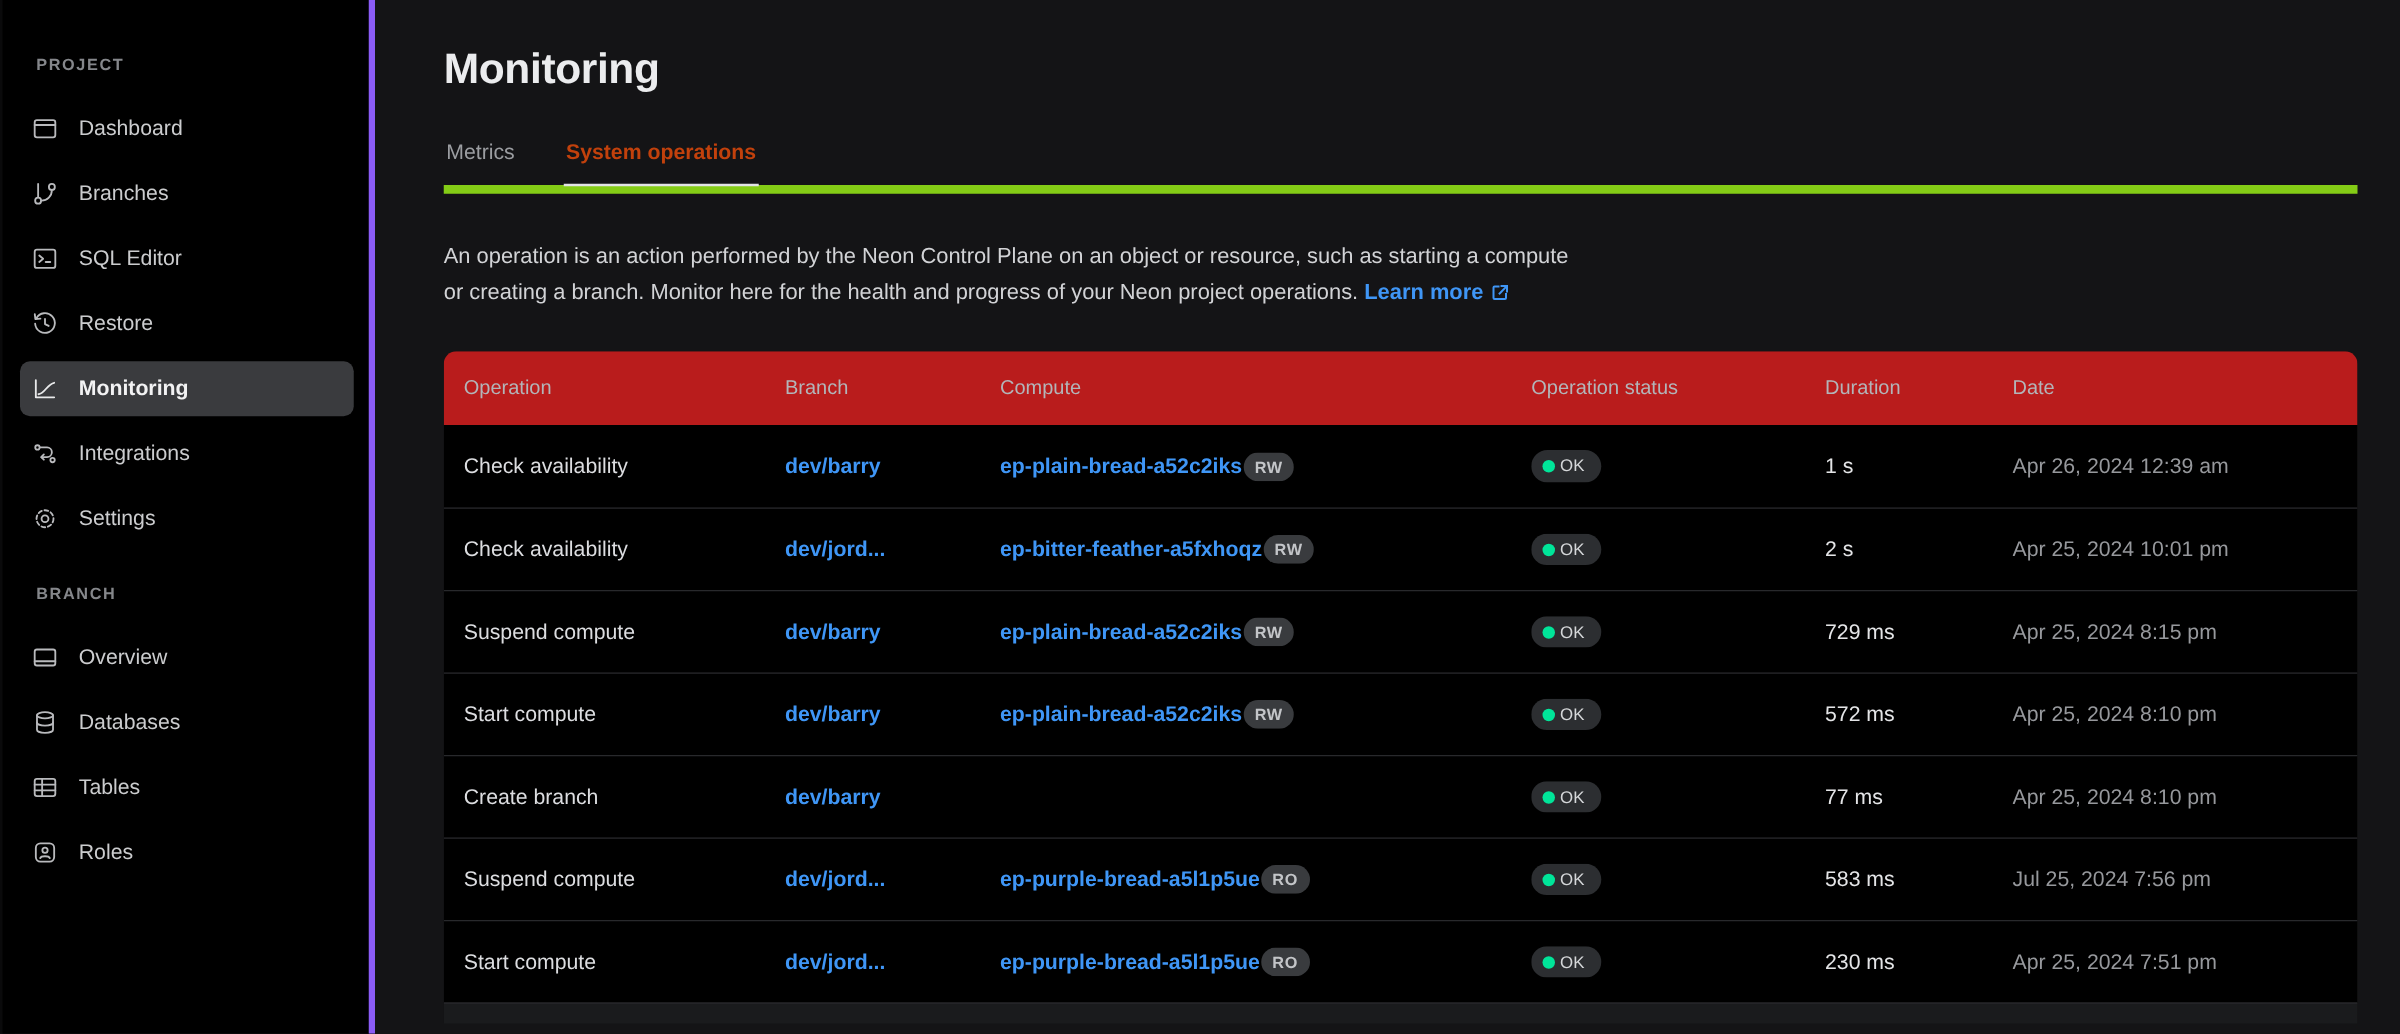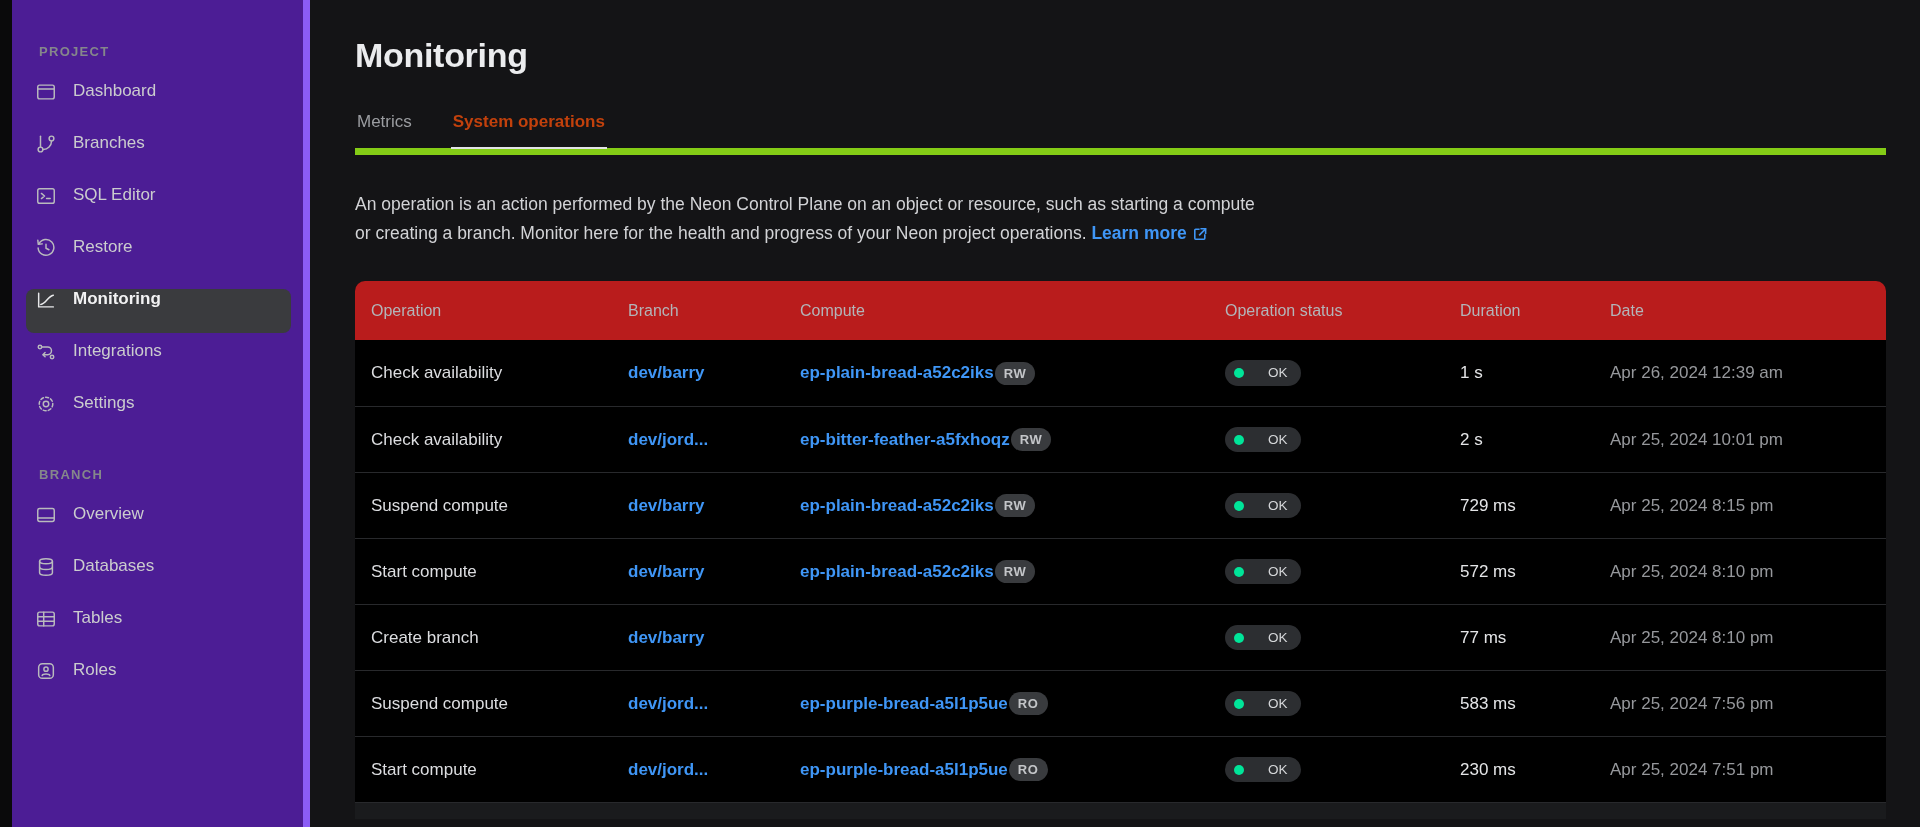--- a/index.html
+++ b/index.html
@@ -8,33 +8,33 @@
     background: #141416;
     font-family: "Liberation Sans", sans-serif;
     color: #d6d7d9;
     position: relative;
   }
   
   .left-strip { position: absolute; left: 0; top: 0; width: 12px; height: 100%; background: #0a0a0b; }
 
   
   .sidebar {
-    position: absolute; left: 12px; top: 0; width: 298px; height: 100%;
-    background: #4c1d95;
-    border-right: 7px solid #8b5cf6;
+    position: absolute; left: 2px; top: 0; width: 298px; height: 100%;
+    background: #000000;
+    border-right: 5px solid #8b5cf6;
     padding: 44px 12px 0 14px;
   }
   .section-label {
     font-size: 13px; font-weight: 700; letter-spacing: 1.3px;
     color: #85878b; padding-left: 13px; margin-bottom: 22px;
   }
   .section { margin-bottom: 30px; }
   .items { list-style: none; }
   .item {
-    display: flex; gap: 16px;
+    display: flex; align-items: center; gap: 16px;
     height: 44px; padding: 0 10px 0 9px; margin-bottom: 8px;
     border-radius: 8px; cursor: pointer;
     color: #cbccce; font-size: 17px; font-weight: 500;
   }
   .item .icon { width: 22px; height: 22px; display: inline-flex; color: #b9babd; flex: 0 0 22px; }
   .item .icon svg { width: 22px; height: 22px; }
   .item.active { background: #3a3b3e; color: #f2f2f3; font-weight: 600; }
   .item.active .icon { color: #e8e9ea; }
 
   
@@ -70,21 +70,21 @@
   .td { font-size: 17px; color: #dcdde0; white-space: nowrap; overflow: hidden; }
   .td.dur { color: #e4e5e7; }
   .td.date { color: #96989c; }
   .link { color: #3f96f6; font-weight: 600; text-decoration: none; cursor: pointer; }
   .compute-cell { display: flex; align-items: center; gap: 1px; }
   .pill {
     background: #393b3e; color: #c3c5c8; font-size: 13px; font-weight: 600;
     letter-spacing: 0.6px; padding: 5px 9px; border-radius: 999px; line-height: 1;
   }
   .status {
-    display: inline-flex; align-items: center; gap: 24px;
+    display: inline-flex; align-items: center; gap: 4px;
     background: #2c2e31; border-radius: 999px; padding: 6px 13px 6px 9px; line-height: 1;
   }
   .status .dot { width: 10px; height: 10px; border-radius: 50%; background: #00e599; }
   .status .status-label { font-size: 13.5px; color: #d5d7d9; }
   .partial-row { height: 17px; background: #1a1b1d; border-top: 1px solid #28292c; }
 </style>
 </head>
 <body>
 
 <div class="left-strip"></div>
@@ -349,21 +349,21 @@
       <a class="link compute-link">ep-purple-bread-a5l1p5ue</a>
       <span class="pill">RO</span>
     </div>
     <div class="td">
       <span class="status">
         <span class="dot"></span>
         <span class="status-label">OK</span>
       </span>
     </div>
     <div class="td dur">583 ms</div>
-    <div class="td date">Apr 25, 2024 7:56 pm</div>
+    <div class="td date">Jul 25, 2024 7:56 pm</div>
   </div>
 
   <div class="tr">
     <div class="td">Start compute</div>
     <div class="td"><a class="link branch-link">dev/jord...</a></div>
     <div class="td compute-cell">
       <a class="link compute-link">ep-purple-bread-a5l1p5ue</a>
       <span class="pill">RO</span>
     </div>
     <div class="td">

